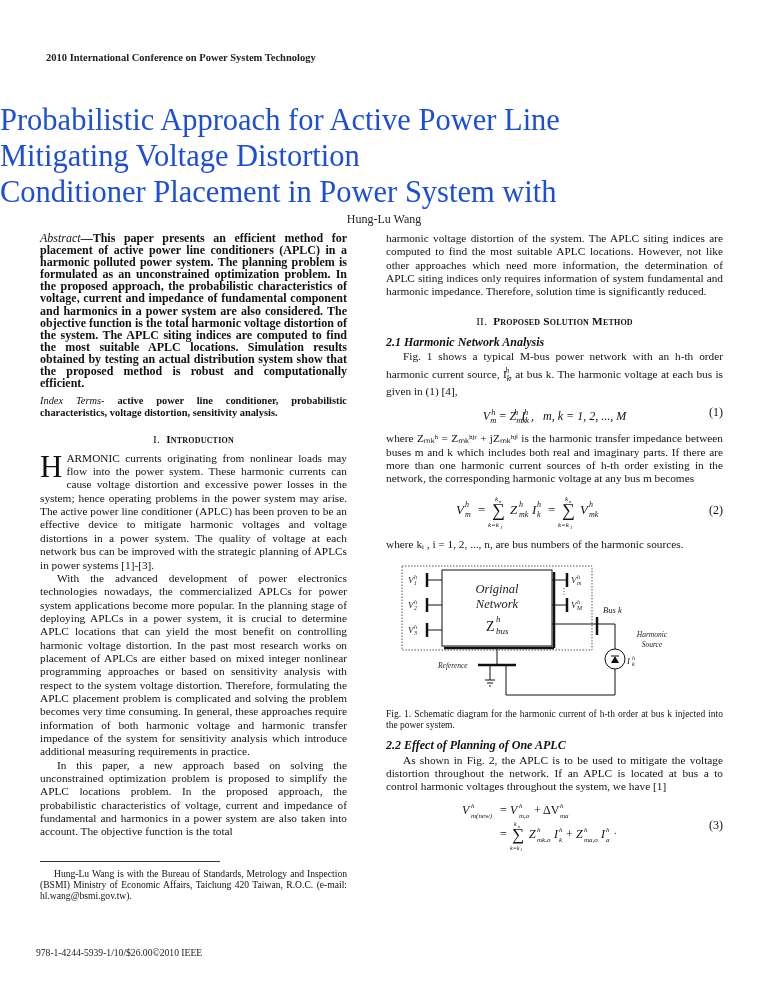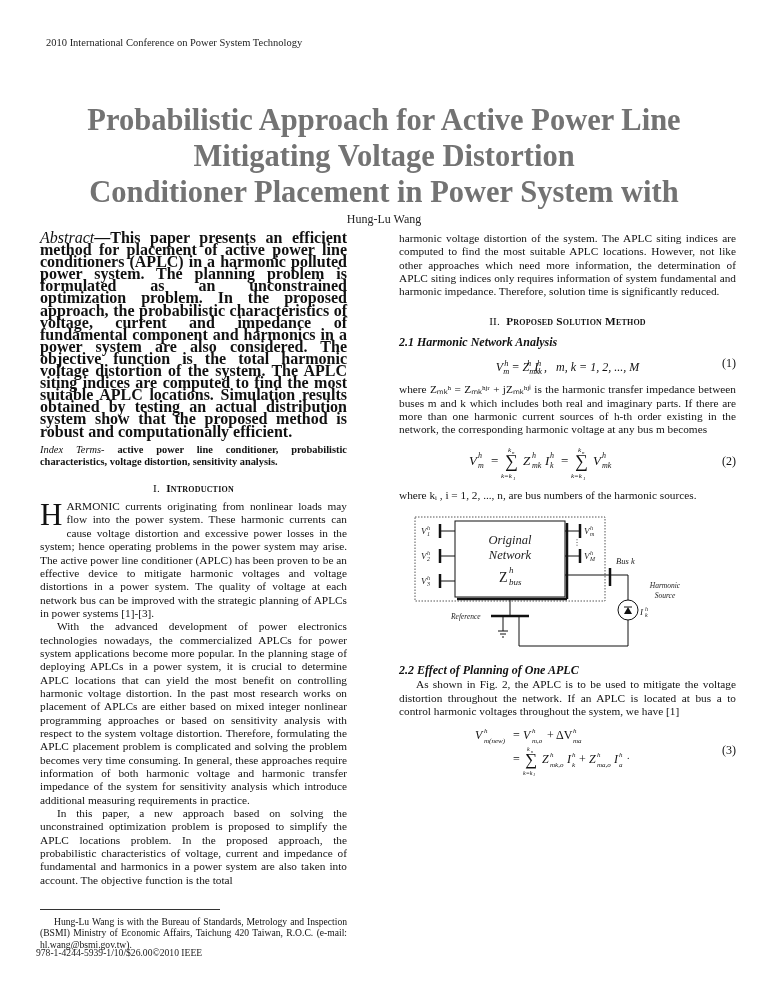--- a/index.html
+++ b/index.html
@@ -1,23 +1,23 @@
 <!DOCTYPE html>
 <html><head>
 <meta charset="utf-8">
 <style>
   html, body { margin:0; padding:0; background:#ffffff; }
   body { width:768px; height:994px; position:relative; overflow:hidden; font-family:"Liberation Serif", serif; color:#111; }
-  .conf-header { position:absolute; left:46px; top:37px; font-size:10.5px; color:#222; }
-  .title { position:absolute; left:0; top:102px; width:768px; text-align:center; font-size:30.5px; line-height:36px; color:#737373;font-weight:bold; }
+  .conf-header { position:absolute; left:46px; top:52px; font-size:10.5px; color:#222;font-weight:bold; }
+  .title { position:absolute; left:0; top:102px; width:768px; text-align:left; font-size:30.5px; line-height:36px; color:#1d4ed8; }
   .author { position:absolute; left:0; top:212px; width:768px; text-align:center; font-size:12px; color:#222; }
   .col { position:absolute; top:232px; font-size:11.3px; line-height:13.35px; text-align:justify; }
   .col-left { left:40px; width:307px; }
-  .col-right { left:399px; width:337px; }
-  .abstract { font-weight:bold; font-size:16px; line-height:12.1px; margin-top:0; }
+  .col-right { left:386px; width:337px; }
+  .abstract { font-weight:bold; font-size:12px; line-height:12.1px; margin-top:0; }
   .abstract .label { font-style:italic; font-weight:normal; }
   .index-terms { font-weight:bold; font-size:10.4px; line-height:12.1px; margin-top:6px; }
   .index-terms .label { font-style:italic; font-weight:normal; }
   .section-heading { text-align:center; font-size:11.3px; margin:14px 0 5px 0; letter-spacing:0.2px; }
   .section-heading .sc { font-variant:small-caps; font-weight:bold; }
   .dropcap { float:left; font-size:31px; line-height:26px; margin:2px 4px 0 0; }
   p { margin:0; }
   .indent { text-indent:17px; }
   .footnote-rule { width:180px; border-top:1px solid #333; margin:22px 0 6px 0; }
   .footnote { font-size:9.6px; line-height:11.2px; text-indent:14px; }
@@ -59,20 +59,21 @@
 </div>
 
 <div class="isbn">978-1-4244-5939-1/10/$26.00©2010 IEEE</div>
 
 <div class="col col-right">
   <p>harmonic voltage distortion of the system. The APLC siting indices are computed to find the most suitable APLC locations. However, not like other approaches which need more information, the determination of APLC siting indices only requires information of system fundamental and harmonic impedance. Therefore, solution time is significantly reduced.</p>
 
   <div class="section-heading" style="margin-top:16px;"><span>II.</span>&nbsp;&nbsp;<span class="sc">Proposed Solution Method</span></div>
 
   <div class="subhead">2.1 Harmonic Network Analysis</div>
+  <p class="indent"><span>Fig. 1 shows a typical M-bus power network with an h-th order harmonic current source, I</span><sub><i>k</i></sub><sup style="margin-left:-5px"><i>h</i></sup><span>, at bus k. The harmonic voltage at each bus is given in (1) [4],</span></p>
 
   <div class="eq">
     <span>V<sub>m</sub><sup style="margin-left:-5px">h</sup> = Z<sub>mk</sub><sup style="margin-left:-12px">h</sup> I<sub>k</sub><sup style="margin-left:-5px">h</sup> ,&nbsp;&nbsp; m, k = 1, 2, ..., M</span>
     <span class="num">(1)</span>
   </div>
 
   <p>where Zₘₖʰ = Zₘₖʰʲʳ + jZₘₖʰʲⁱ is the harmonic transfer impedance between buses m and k which includes both real and imaginary parts. If there are more than one harmonic current sources of h-th order existing in the network, the corresponding harmonic voltage at any bus m becomes</p>
 
   <div class="eq eq2">
     <svg width="200" height="36" viewBox="0 0 200 36" style="position:absolute;left:70px;top:0;">
@@ -166,20 +167,21 @@
         <text x="217" y="48" font-size="8.5">Bus k</text>
         <text x="266" y="72" text-anchor="middle" font-size="7.5">Harmonic</text>
         <text x="266" y="82" text-anchor="middle" font-size="7.5">Source</text>
         <text x="241" y="99" font-size="9">I</text>
         <text x="246" y="95" font-size="6">h</text>
           <text x="246" y="101" font-size="6">k</text>
         <text x="52" y="103" font-size="7.5">Reference</text>
       </g>
     </svg>
   </div>
+  <p class="fig-caption">Fig. 1. Schematic diagram for the harmonic current of h-th order at bus k injected into the power system.</p>
 
   <div class="subhead" style="margin-top:8px;">2.2  Effect of Planning of One APLC</div>
   <p class="indent">As shown in Fig. 2, the APLC is to be used to mitigate the voltage distortion throughout the network. If an APLC is located at bus a to control harmonic voltages throughout the system, we have [1]</p>
 
   <div class="eq eq3">
     <svg width="200" height="50" viewBox="0 0 200 50" style="position:absolute;left:76px;top:0;">
       <g font-family="Liberation Serif, serif" font-style="italic" fill="#111">
         <text x="0" y="12" font-size="12">V</text>
           <text x="9" y="6" font-size="7">h</text>
           <text x="9" y="16" font-size="7">m(new)</text>

